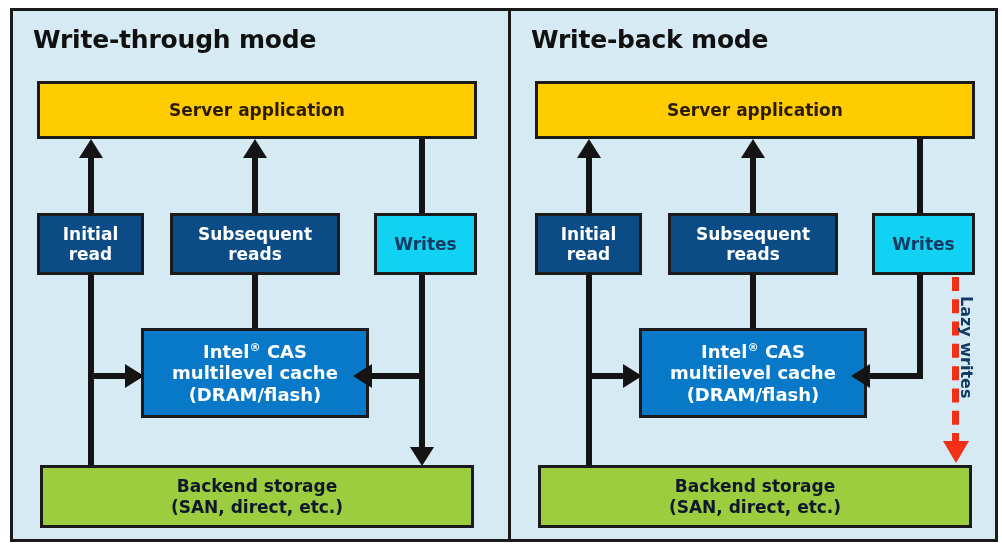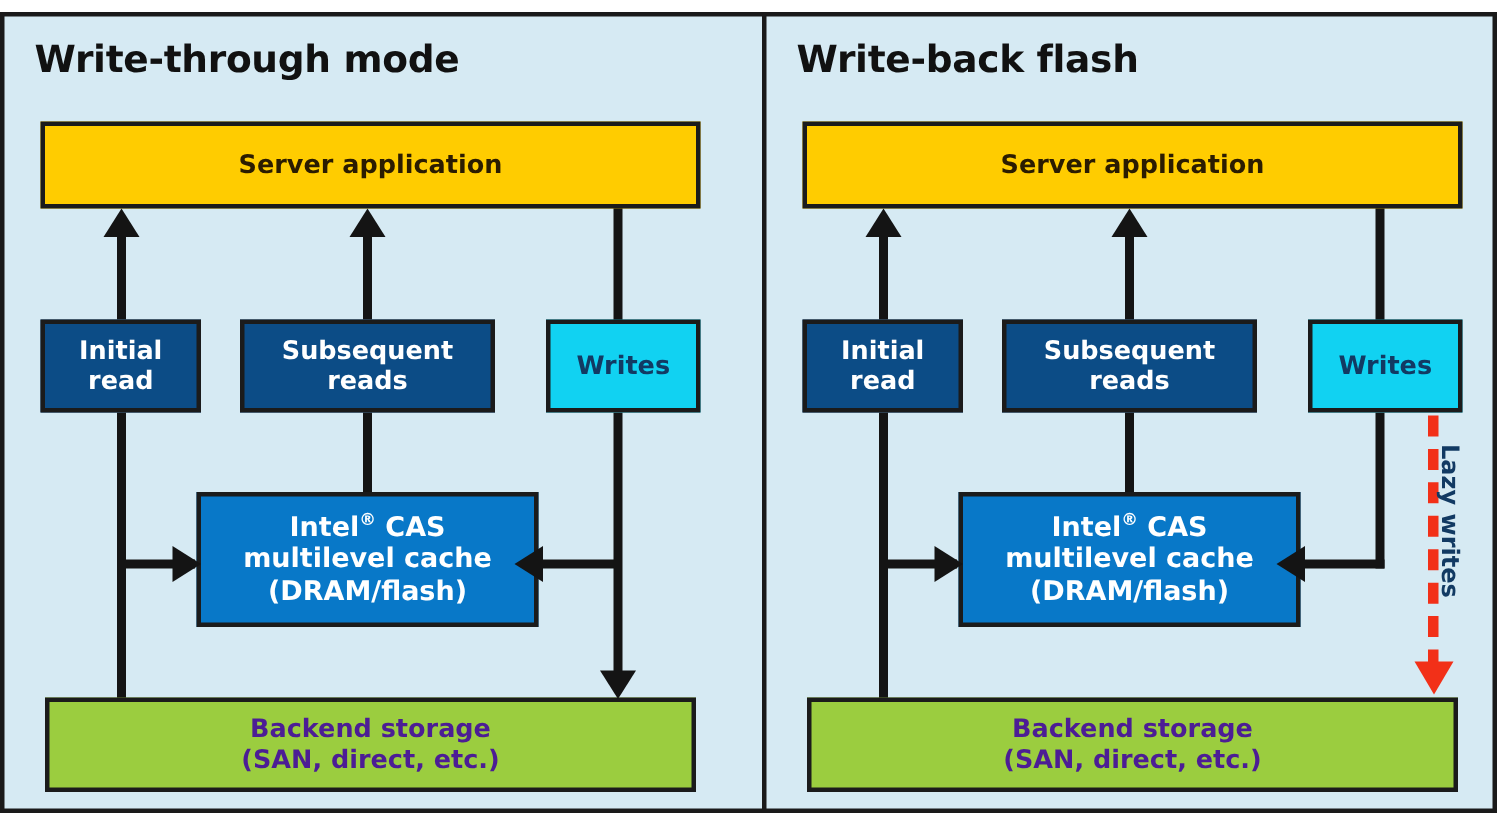--- a/index.html
+++ b/index.html
@@ -20,21 +20,21 @@
     background: #ffffff;
   }
   .panel {
     position: absolute;
     top: 8px;
     height: 534px;
     background: #d6eaf3;
     border: 3px solid #1a1a1a;
     box-sizing: border-box;
   }
-  #panel-left  { left: 0;   width: 528px; }
+  #panel-left  { left: 10px;   width: 528px; }
   #panel-right { left: 508px; width: 490px; }
 
   .panel-title {
     position: absolute;
     top: 14px;
     left: 20px;
     font-size: 25px;
     font-weight: bold;
     color: #111111;
     letter-spacing: -0.2px;
@@ -69,21 +69,21 @@
     color: #123a63;
     font-size: 17px;
   }
   .node-cache {
     background: #0878c8;
     color: #ffffff;
     font-size: 18px;
   }
   .node-storage {
     background: #9bcd3f;
-    color: #4c1d95;
+    color: #0f172a;
     font-size: 17px;
   }
   .node sup {
     font-size: 0.62em;
     vertical-align: super;
     line-height: 0;
   }
 
   
   .seg {
@@ -212,21 +212,21 @@
     <div class="node node-storage" style="left:27px; top:454px; width:434px; height:63px;">
       <div>
         <div>Backend storage</div>
         <div>(SAN, direct, etc.)</div>
       </div>
     </div>
   </div>
 
   <div class="panel" id="panel-right">
 
-    <div class="panel-title">Write-back flash</div>
+    <div class="panel-title">Write-back mode</div>
 
     <div class="node node-server" style="left:24px; top:70px; width:440px; height:58px;">
       <span>Server application</span>
     </div>
 
     <div class="seg seg-v" style="left:75px; top:145px; width:6px; height:57px;"></div>
     <div class="arrowhead ah-up" style="left:66px; top:128px;"></div>
 
     <div class="node node-dark" style="left:24px; top:202px; width:107px; height:62px;">
       <div>

